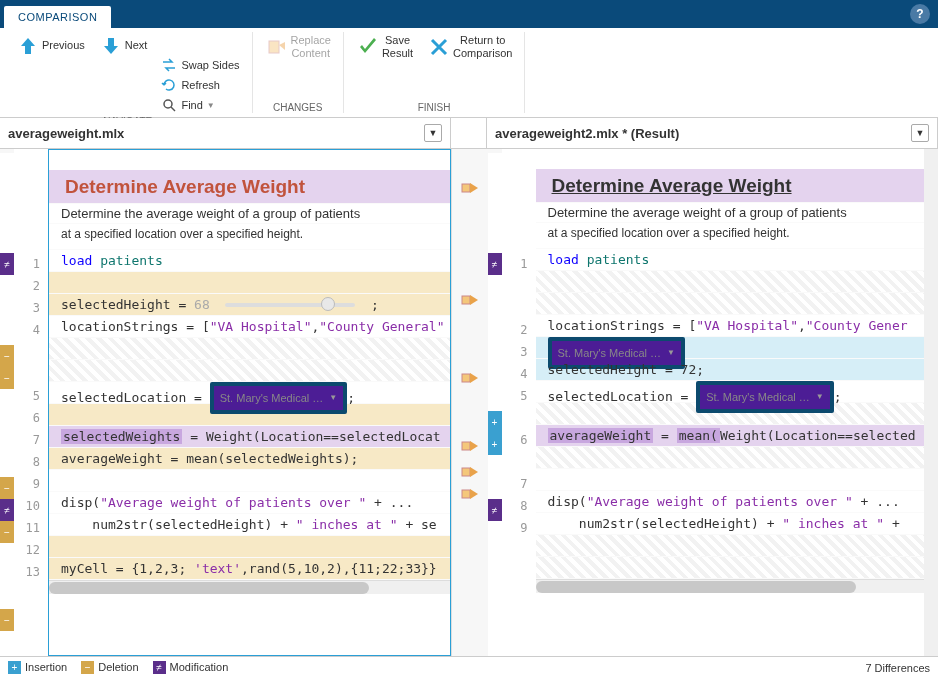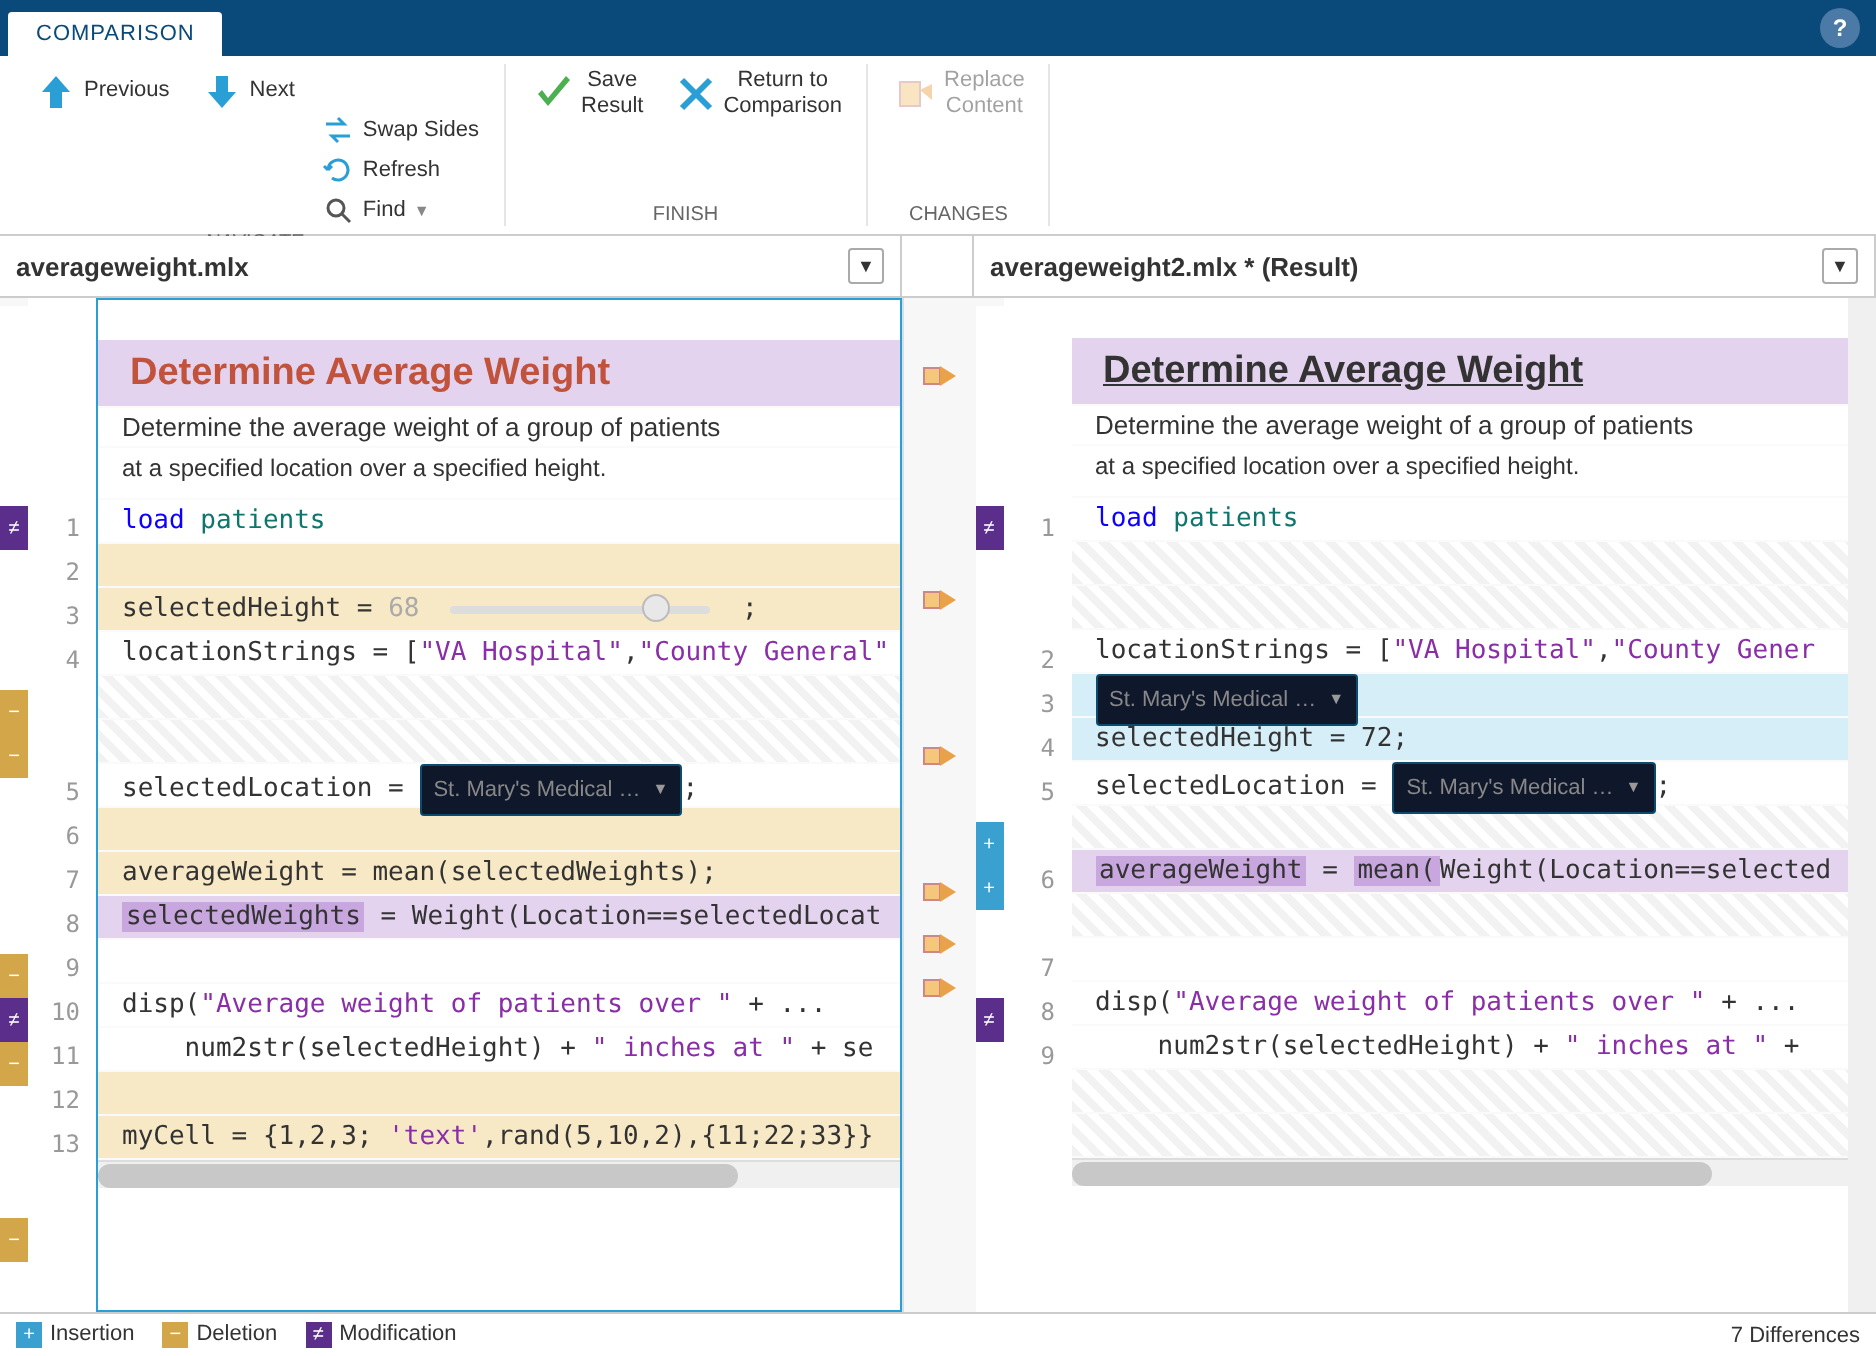--- a/index.html
+++ b/index.html
@@ -49,21 +49,21 @@
 .row.bg-mod { background: #e4d3ee; }
 .row.bg-del { background: #f7e9c6; }
 .row.bg-hatch { background: repeating-linear-gradient(45deg,#f2f2f2,#f2f2f2 4px,#fff 4px,#fff 8px); }
 .row.bg-ins { background: #d6eef7; }
 .row .heading-left { color: #c1533c; background: #e4d3ee; padding: 0 4px; }
 .row .heading-right { color: #333; text-decoration: underline; background: #e4d3ee; padding: 0 4px; }
 .hl-mod { background: #c8a7df; padding: 0 2px; }
 .kw { color: #0e00ff; } 
 .str { color: #8a2ea8; }
 .ident { color: #0f766e; }
-.combo { display: inline-flex; align-items: center; border: 1px solid #0c4a6e; background: #0f172a; color: #888; font-family: "Segoe UI", Arial; font-size: 11px; padding: 1px 6px; border-radius: 2px; gap: 6px; }
+.combo { display: inline-flex; align-items: center; border: 4px solid #0c4a6e; background: #4c1d95; color: #888; font-family: "Segoe UI", Arial; font-size: 11px; padding: 1px 6px; border-radius: 2px; gap: 6px; }
 .combo .tri { font-size: 8px; color: #999; }
 .slider { display: inline-flex; align-items: center; gap: 0; color: #888; }
 .slider-track { display: inline-block; width: 130px; height: 4px; background: #ddd; border-radius: 2px; position: relative; vertical-align: middle; }
 .slider-thumb { position: absolute; left: 96px; top: -6px; width: 14px; height: 14px; border-radius: 50%; background: #e8e8e8; border: 1px solid #bbb; }
 
 
 .mid-col { width: 36px; background: #f7f7f7; display: flex; flex-direction: column; align-items: center; padding-top: 4px; }
 .merge-btn { width: 22px; height: 18px; margin-bottom: 4px; display: flex; align-items: center; justify-content: center; }
 .merge-btn svg { width: 18px; height: 14px; }
 
@@ -123,50 +123,50 @@
           <span>Find</span>
           <span style="font-size:8px;color:#888">▼</span>
         </div>
       </div>
     </div>
     <div class="ribbon-group-label">NAVIGATE</div>
   </div>
 
   <div class="ribbon-group">
     <div class="ribbon-group-body">
+      <div class="bigbtn disabled">
+        <svg viewBox="0 0 24 24">
+            <rect x="4" y="6" width="10" height="12" fill="#f4c77b" stroke="#c88"></rect>
+            <path d="M14 10l6-3-0 8z" fill="#e9a24a"></path>
+          </svg>
+        <span style="white-space:pre-line">Replace
+Content</span>
+      </div>
+    </div>
+    <div class="ribbon-group-label">CHANGES</div>
+  </div>
+
+  <div class="ribbon-group">
+    <div class="ribbon-group-body">
       <div class="bigbtn">
         <svg viewBox="0 0 24 24">
             <path fill="#4caf50" d="M4 12l5 6L20 5l-2-2-9 11-3-4z"></path>
           </svg>
         <span style="white-space:pre-line">Save
 Result</span>
       </div>
       <div class="bigbtn">
         <svg viewBox="0 0 24 24">
             <path stroke="#2a9fd6" stroke-width="3" fill="none" d="M5 5l14 14M19 5L5 19"></path>
           </svg>
         <span style="white-space:pre-line">Return to
 Comparison</span>
       </div>
     </div>
     <div class="ribbon-group-label">FINISH</div>
-  </div>
-
-  <div class="ribbon-group">
-    <div class="ribbon-group-body">
-      <div class="bigbtn disabled">
-        <svg viewBox="0 0 24 24">
-            <rect x="4" y="6" width="10" height="12" fill="#f4c77b" stroke="#c88"></rect>
-            <path d="M14 10l6-3-0 8z" fill="#e9a24a"></path>
-          </svg>
-        <span style="white-space:pre-line">Replace
-Content</span>
-      </div>
-    </div>
-    <div class="ribbon-group-label">CHANGES</div>
   </div>
 </div>
 
 <div class="file-titles">
   <div class="file-title-cell">
     <span>averageweight.mlx</span>
     <span class="dd-arrow">▼</span>
   </div>
   <div style="width:36px;border-right:1px solid #ccc"></div>
   <div class="file-title-cell">
@@ -219,22 +219,22 @@
               <span class="slider-thumb"></span>
             </span></span>&nbsp;&nbsp;<span>;</span></div>
       <div class="row">locationStrings = [<span class="str">"VA Hospital"</span>,<span class="str">"County General"</span></div>
       <div class="row bg-hatch"></div>
       <div class="row bg-hatch"></div>
       <div class="row"><span>selectedLocation = </span><span class="combo">
             <span>St. Mary's Medical …</span>
             <span class="tri">▼</span>
           </span><span>;</span></div>
       <div class="row bg-del"></div>
+      <div class="row bg-mod"><span class="hl-mod">selectedWeights</span><span> = Weight(Location==selectedLocat</span></div>
       <div class="row bg-del">averageWeight = mean(selectedWeights);</div>
-      <div class="row bg-mod"><span class="hl-mod">selectedWeights</span><span> = Weight(Location==selectedLocat</span></div>
       <div class="row"></div>
       <div class="row">disp(<span class="str">"Average weight of patients over "</span> + ...</div>
       <div class="row">&nbsp;&nbsp;&nbsp;&nbsp;num2str(selectedHeight) + <span class="str">" inches at "</span> + se</div>
       <div class="row bg-del"></div>
       <div class="row bg-del">myCell = {1,2,3; <span class="str">'text'</span>,rand(5,10,2),{11;22;33}}</div>
       <div class="hscroll">
           <div class="hscroll-thumb"></div>
         </div>
     </div>
   </div>

